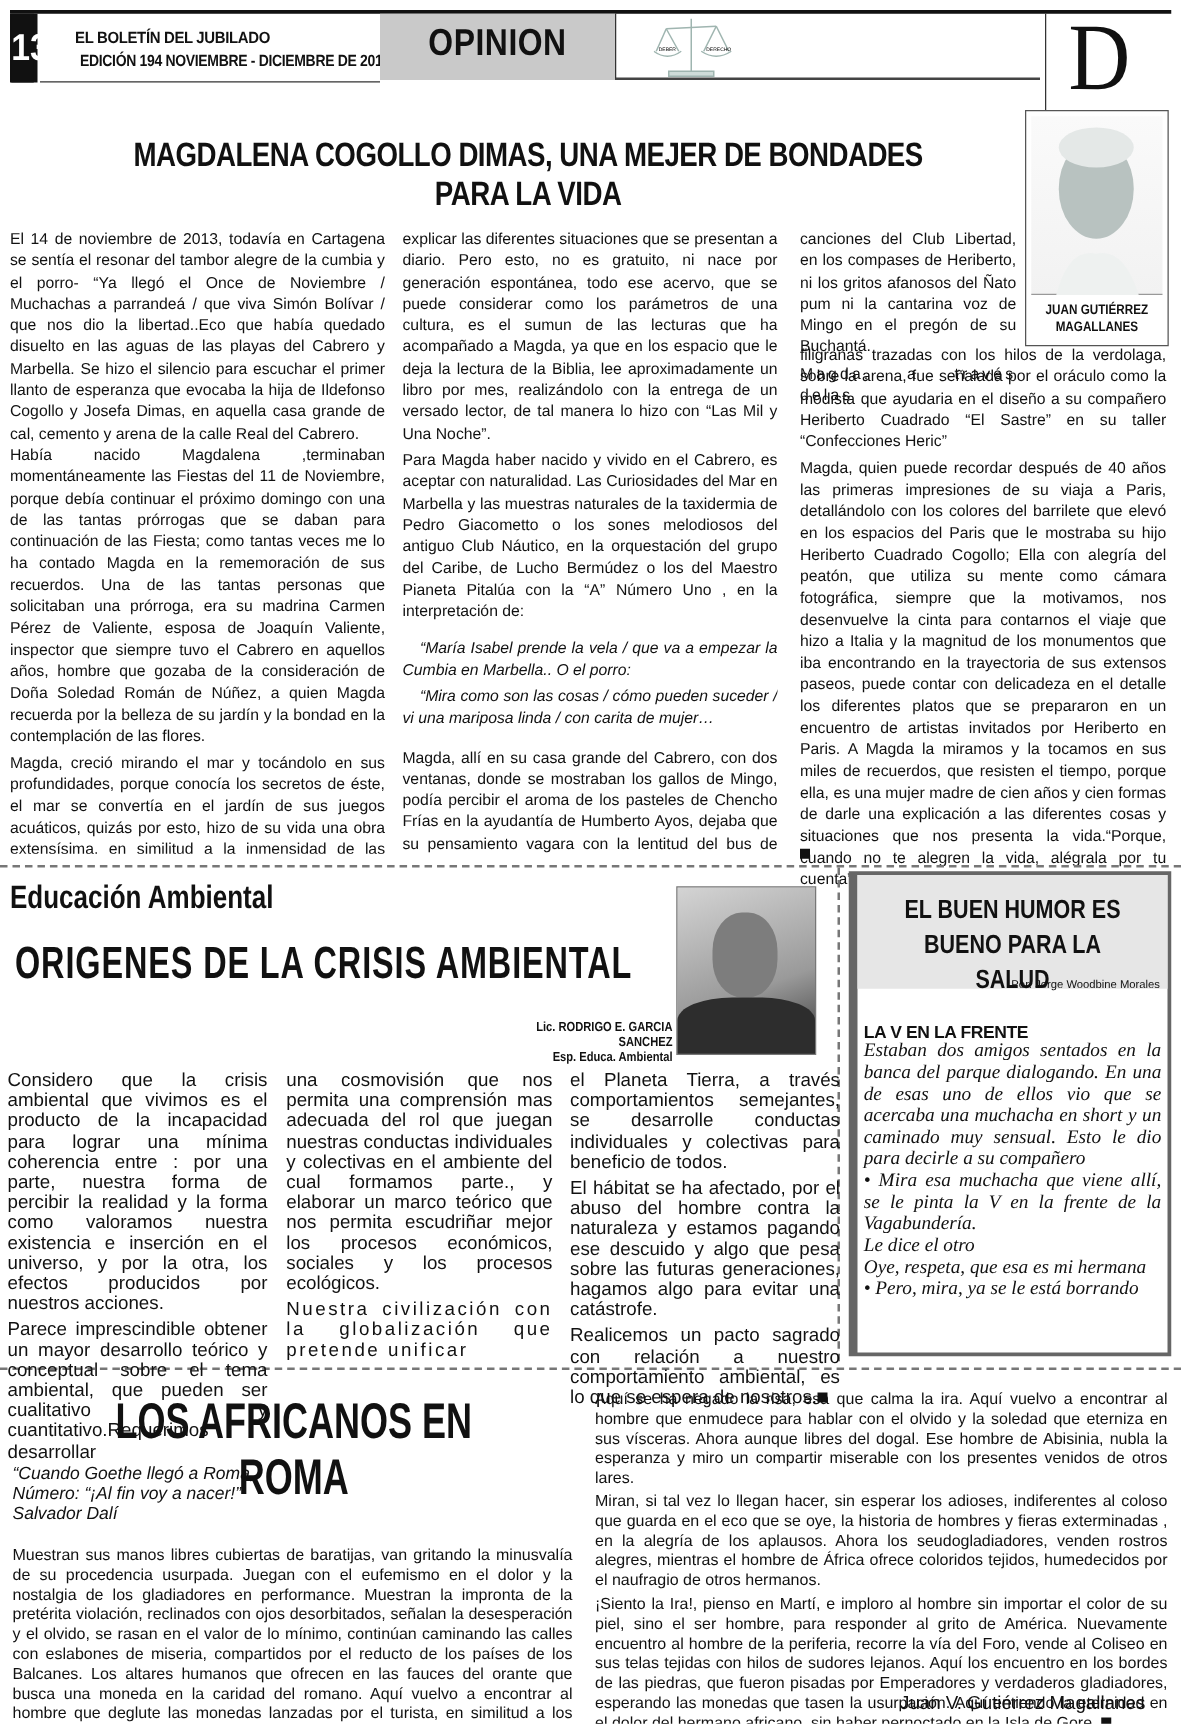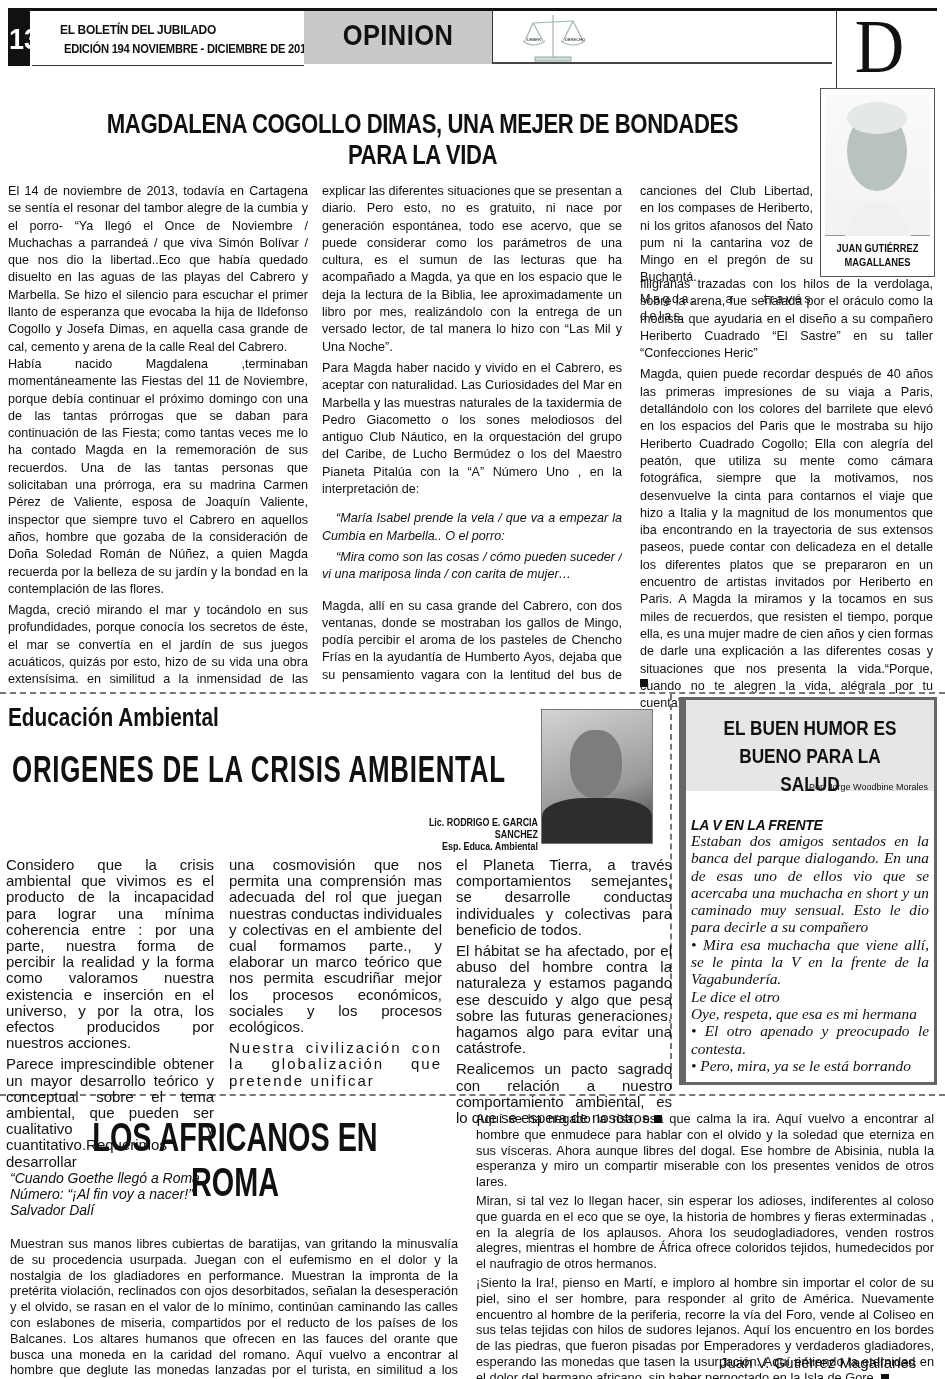--- a/index.html
+++ b/index.html
@@ -52,21 +52,21 @@
   .col2 p { margin-bottom: 5px; }
   .d1 { left: 6px; top: 857px; width: 208px; }
   .d2 { left: 229px; top: 857px; width: 213px; }
   .d3 { left: 456px; top: 857px; width: 216px; }
 
   
   .humor { left: 679px; top: 697px; width: 258px; height: 388px; border: 3px solid #666; border-left-width: 7px; background: #fff; }
   .humor-head { position: absolute; left: 0; top: 0; width: 248px; height: 91px; background: #e6e6e6; }
   .humor-t { position: absolute; left: 0; top: 14px; width: 248px; text-align: center; font-weight: bold; font-size: 21px; line-height: 28px; transform: scaleX(0.82); }
   .humor-by { position: absolute; right: 6px; top: 82px; font-size: 9px; }
-  .humor-sub { position: absolute; left: 5px; top: 117px; font-weight: bold; font-size: 14px; letter-spacing: -0.3px; font-style: italic; }
+  .humor-sub { position: absolute; left: 5px; top: 117px; font-weight: bold; font-size: 14px; letter-spacing: -0.3px; }
   .humor-body { position: absolute; left: 5px; top: 132px; width: 238px; font-family: "Liberation Serif", serif; font-style: italic; font-size: 15.4px; line-height: 17.3px; text-align: justify; }
 
   
   .h3 { left: 20px; top: 1115px; width: 430px; text-align: center; font-weight: bold; font-size: 40px; transform: scaleX(0.72); }
   .quote { left: 10px; top: 1170px; font-style: italic; font-size: 14px; line-height: 16px; }
   .e1 { left: 10px; top: 1236px; width: 448px; font-size: 12.8px; line-height: 15.8px; text-align: justify; }
   .e2 { left: 476px; top: 1111px; width: 458px; font-size: 12.8px; line-height: 15.8px; text-align: justify; }
   .e2 p { margin-bottom: 3px; }
   .sign3 { left: 720px; top: 1354px; font-size: 15px; }
 </style>
@@ -177,21 +177,20 @@
       <div>BUENO PARA LA SALUD</div>
     </div>
   </div>
   <div class="humor-by">Por: Jorge Woodbine Morales</div>
   <div class="humor-sub">LA V EN LA FRENTE</div>
   <div class="humor-body">
     <div>Estaban dos  amigos sentados en la banca  del parque dialogando. En una de esas  uno de ellos  vio que se acercaba  una muchacha  en short y un caminado muy sensual. Esto le dio para decirle a su compañero</div>
     <div>• Mira esa muchacha que viene allí, se le pinta la V en la frente de la Vagabundería.</div>
     <div>Le dice el otro</div>
     <div>Oye, respeta, que esa es mi hermana</div>
-    <div>• El otro apenado y preocupado le contesta.</div>
     <div>• Pero, mira, ya se le está borrando</div>
   </div>
 </div>
 
 <h2 class="abs h3">LOS AFRICANOS EN ROMA</h2>
 <div class="abs quote">
   <div>“Cuando Goethe llegó a Roma,</div>
   <div>Número: “¡Al fin voy a nacer!”</div>
   <div>Salvador Dalí</div>
 </div>

